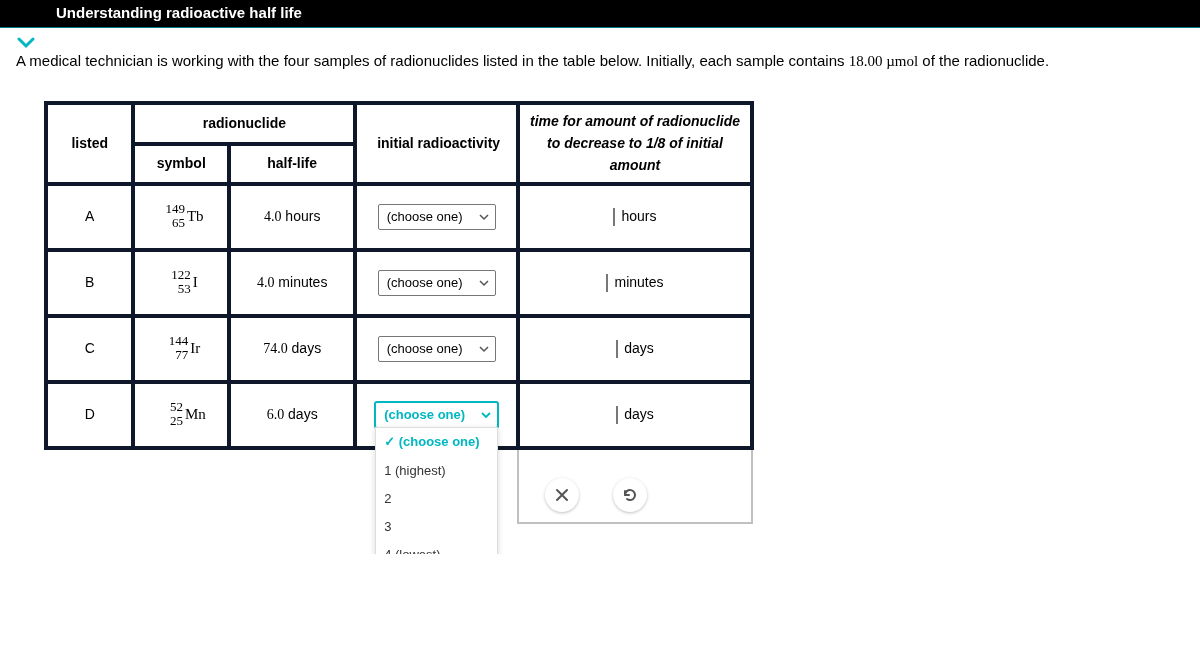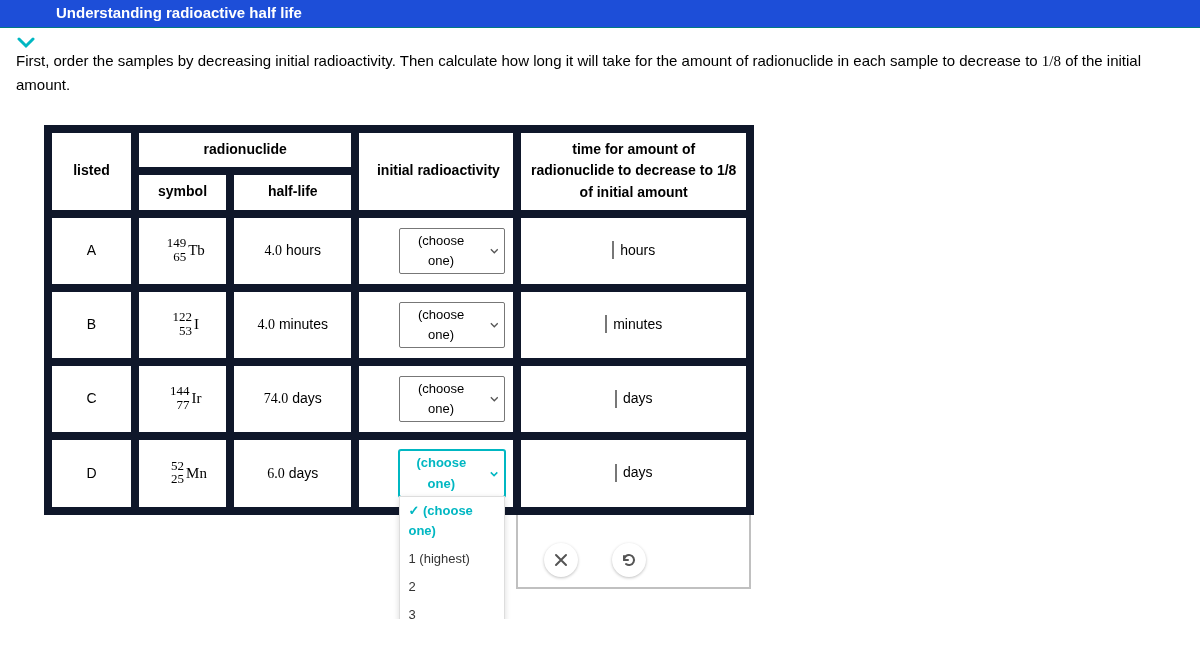--- a/index.html
+++ b/index.html
@@ -3,21 +3,21 @@
 <meta charset="utf-8">
 <style>
   * { box-sizing: border-box; margin: 0; padding: 0; }
   body {
     font-family: -apple-system, BlinkMacSystemFont, "Segoe UI", Arial, sans-serif;
     background: #fff;
     color: #000;
     font-size: 15px;
   }
   .top-bar {
-    background: #1d4ed8;
+    background: #000000;
     color: #fff;
     padding: 4px 56px 6px;
     font-weight: 600;
     font-size: 15px;
     position: relative;
   }
   .top-bar::after {
     content: "";
     position: absolute;
     left: 0; right: 0; bottom: -1px;
@@ -41,34 +41,34 @@
   .serif-num { font-family: 'Times New Roman', Times, serif; }
   .table-wrap {
     margin: 28px 0 0 28px;
     width: 710px;
   }
   table {
     border-collapse: collapse;
     width: 100%;
   }
   th, td {
-    border: 8px solid #0f172a;
+    border: 4px solid #0f172a;
     text-align: center;
     vertical-align: middle;
     font-size: 14px;
   }
   th {
     font-weight: 700;
     padding: 6px 8px;
   }
   th.sample { width: 86px; }
   th.symbol { width: 94px; margin-left: 7px; }
   th.halflife { width: 124px; border-radius: 14px; }
   th.radio { width: 160px; padding-left: 12px; }
-  th.time { width: 230px; }
+  th.time { width: 230px; font-style: italic; }
   td { padding: 10px 8px; height: 66px; }
   td.half-life .val { font-family: 'Times New Roman', Times, serif; }
   td.half-life .unit { font-family: inherit; }
   .nuclide {
     display: inline-block;
     font-family: 'Times New Roman', Times, serif;
     font-size: 16px;
     position: relative;
     padding-left: 28px;
     line-height: 1;
@@ -89,21 +89,20 @@
     display: inline-flex;
     align-items: center;
     gap: 16px;
     border: 1px solid #777;
     background: #fff;
     padding: 2px 6px 2px 8px;
     font-size: 13px;
     cursor: pointer;
     border-radius: 2px;
     position: relative;
-    margin-left: 32px;
   }
   .choose.open {
     border-color: #00b7c2;
     box-shadow: 0 0 0 1px #00b7c2;
     color: #00b7c2;
     font-weight: 600;
   }
   .choose svg { width: 10px; height: 10px; }
   .dropdown {
     position: absolute;
@@ -160,21 +159,21 @@
 </div>
 
 <div class="collapse-btn">
   <svg width="18" height="12" viewBox="0 0 18 12">
       <path d="M2 2 L9 9 L16 2" stroke="#00b7c2" stroke-width="3" fill="none" stroke-linecap="round"></path>
     </svg>
 </div>
 
 <div class="content">
   <p>
-    <span>First, order the samples by decreasing initial radioactivity. Then calculate how long it will take for the amount of radionuclide in each sample to decrease to </span><span class="serif-num">1/8</span><span> of the initial amount.</span>
+    <span>A medical technician is working with the four samples of radionuclides listed in the table below. Initially, each sample contains </span><span class="serif-num">18.00 µmol</span><span> of the radionuclide.</span>
   </p>
 
   <div class="table-wrap">
     <table>
       <thead>
         <tr>
           <th class="sample" rowspan="2">listed</th>
           <th colspan="2">radionuclide</th>
           <th class="radio" rowspan="2">initial radioactivity</th>
           <th class="time" rowspan="2">time for amount of radionuclide to decrease to 1/8 of initial amount</th>

